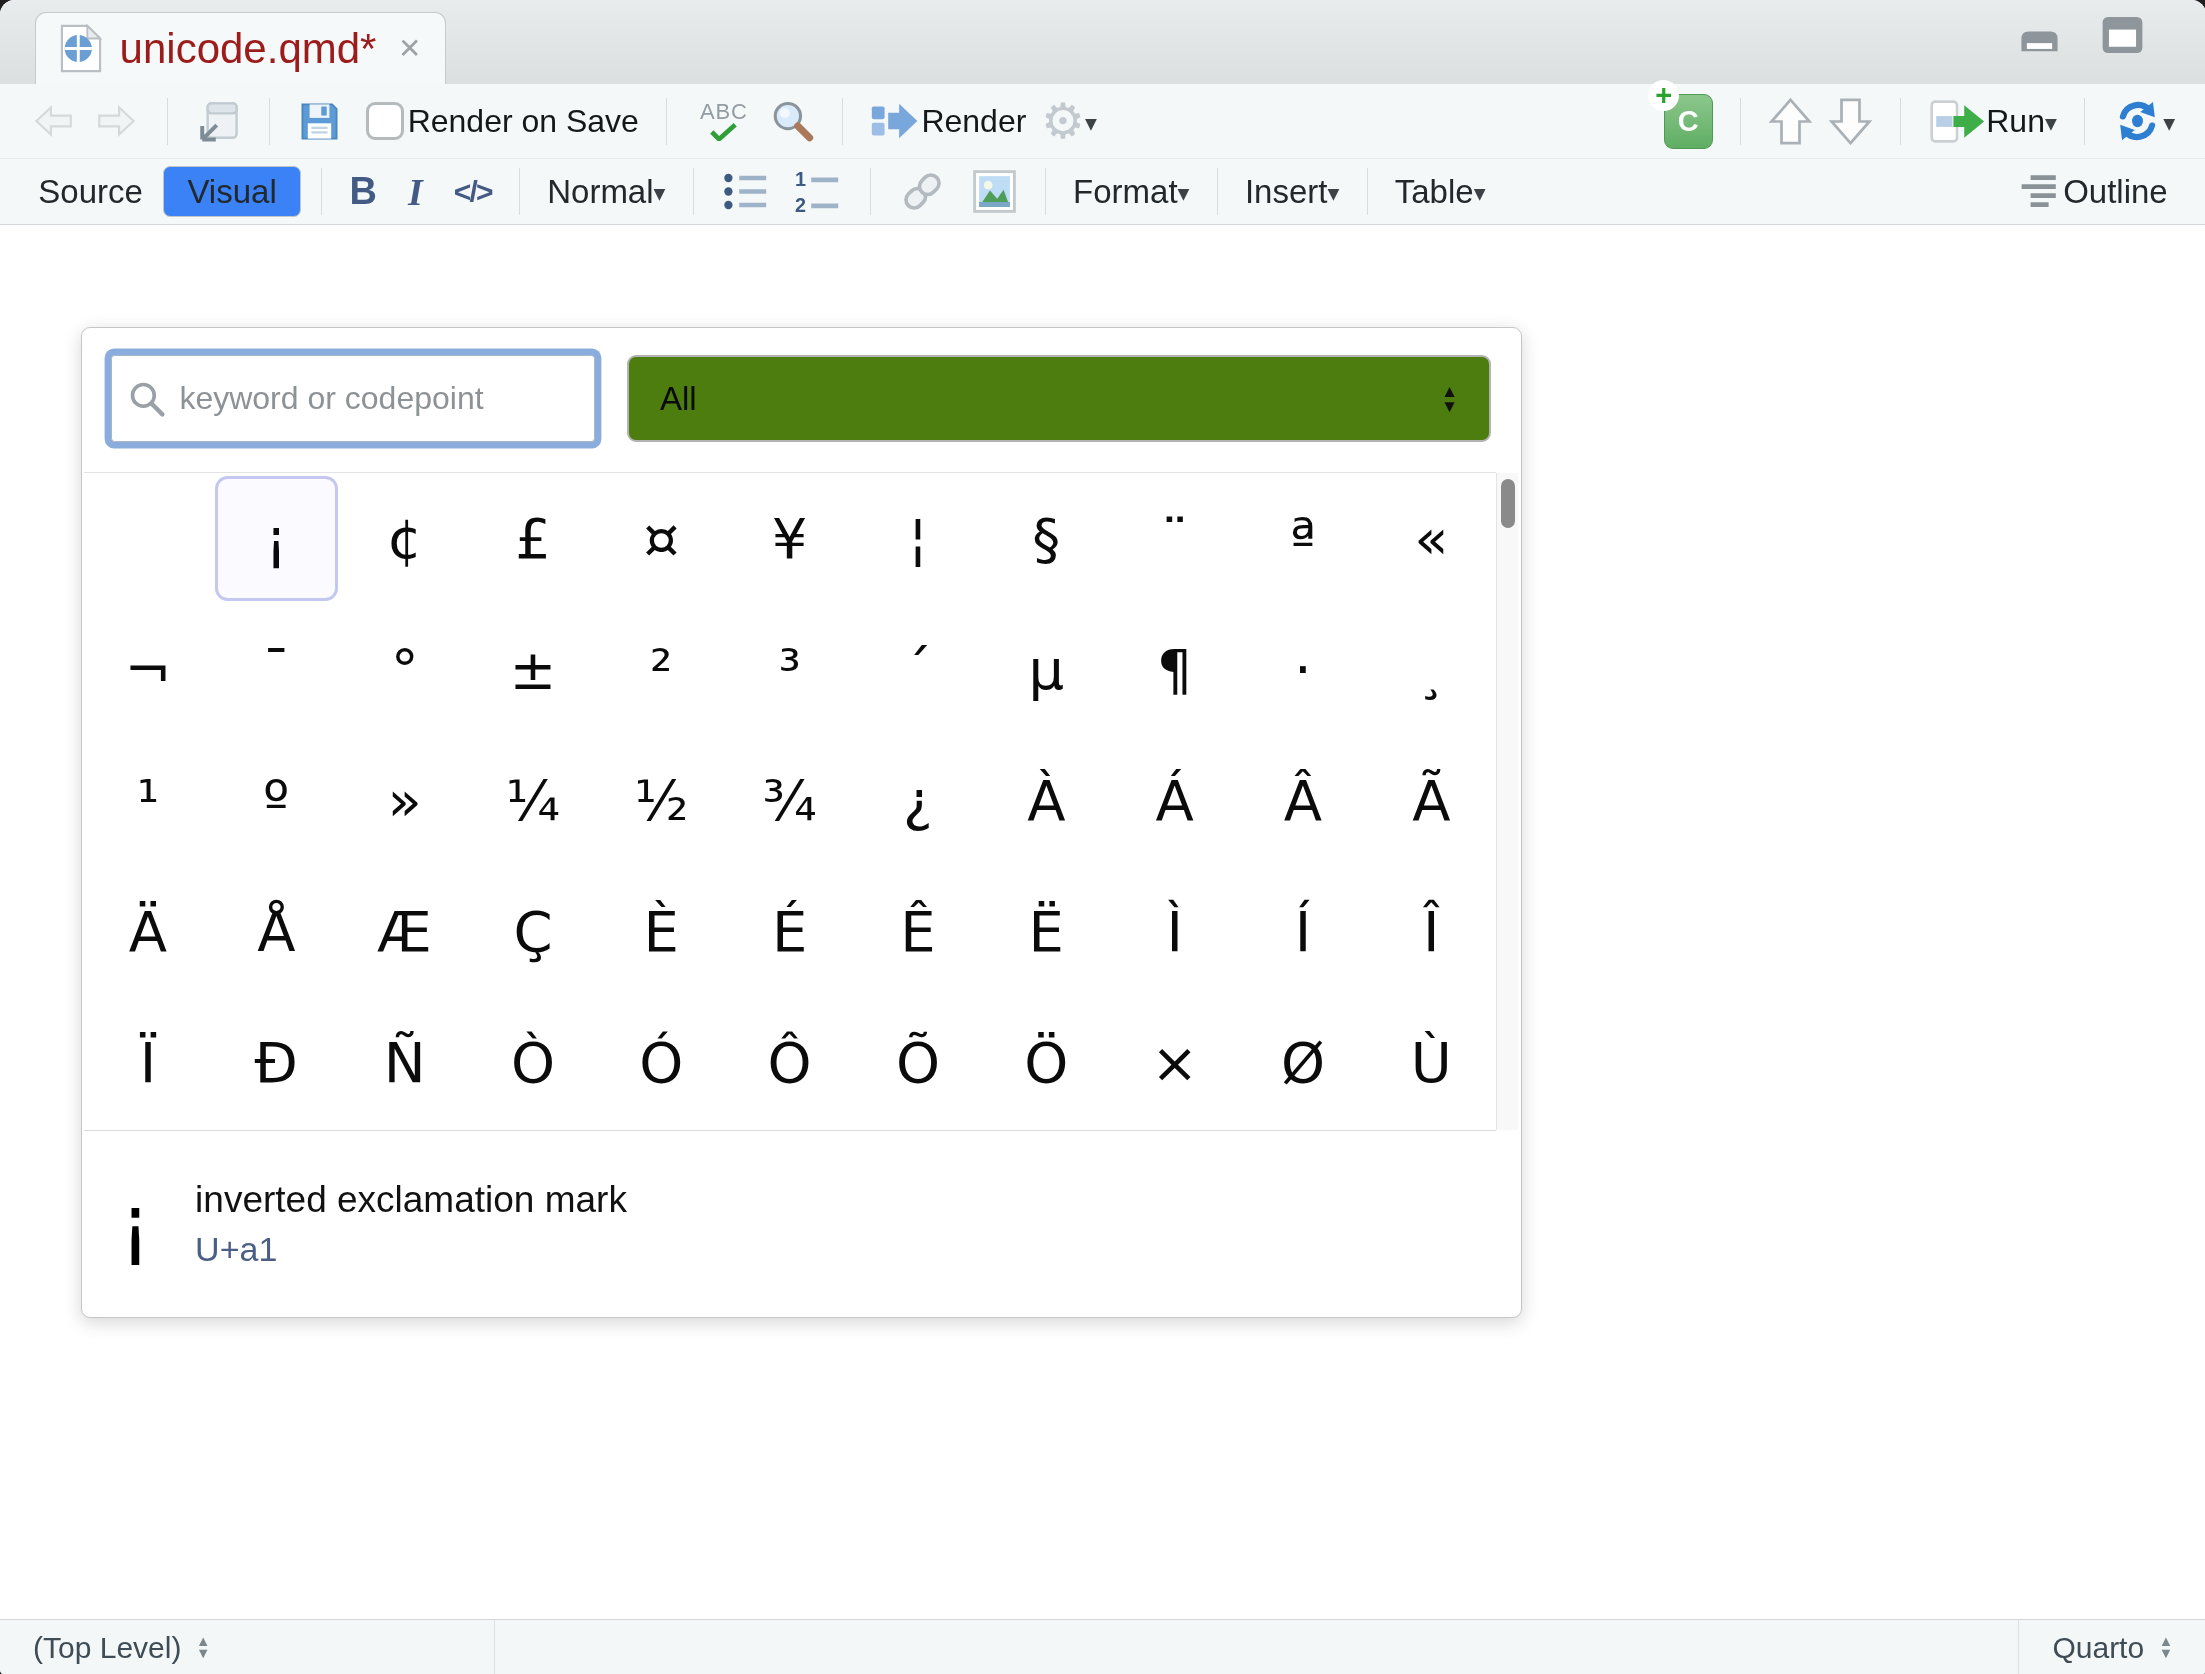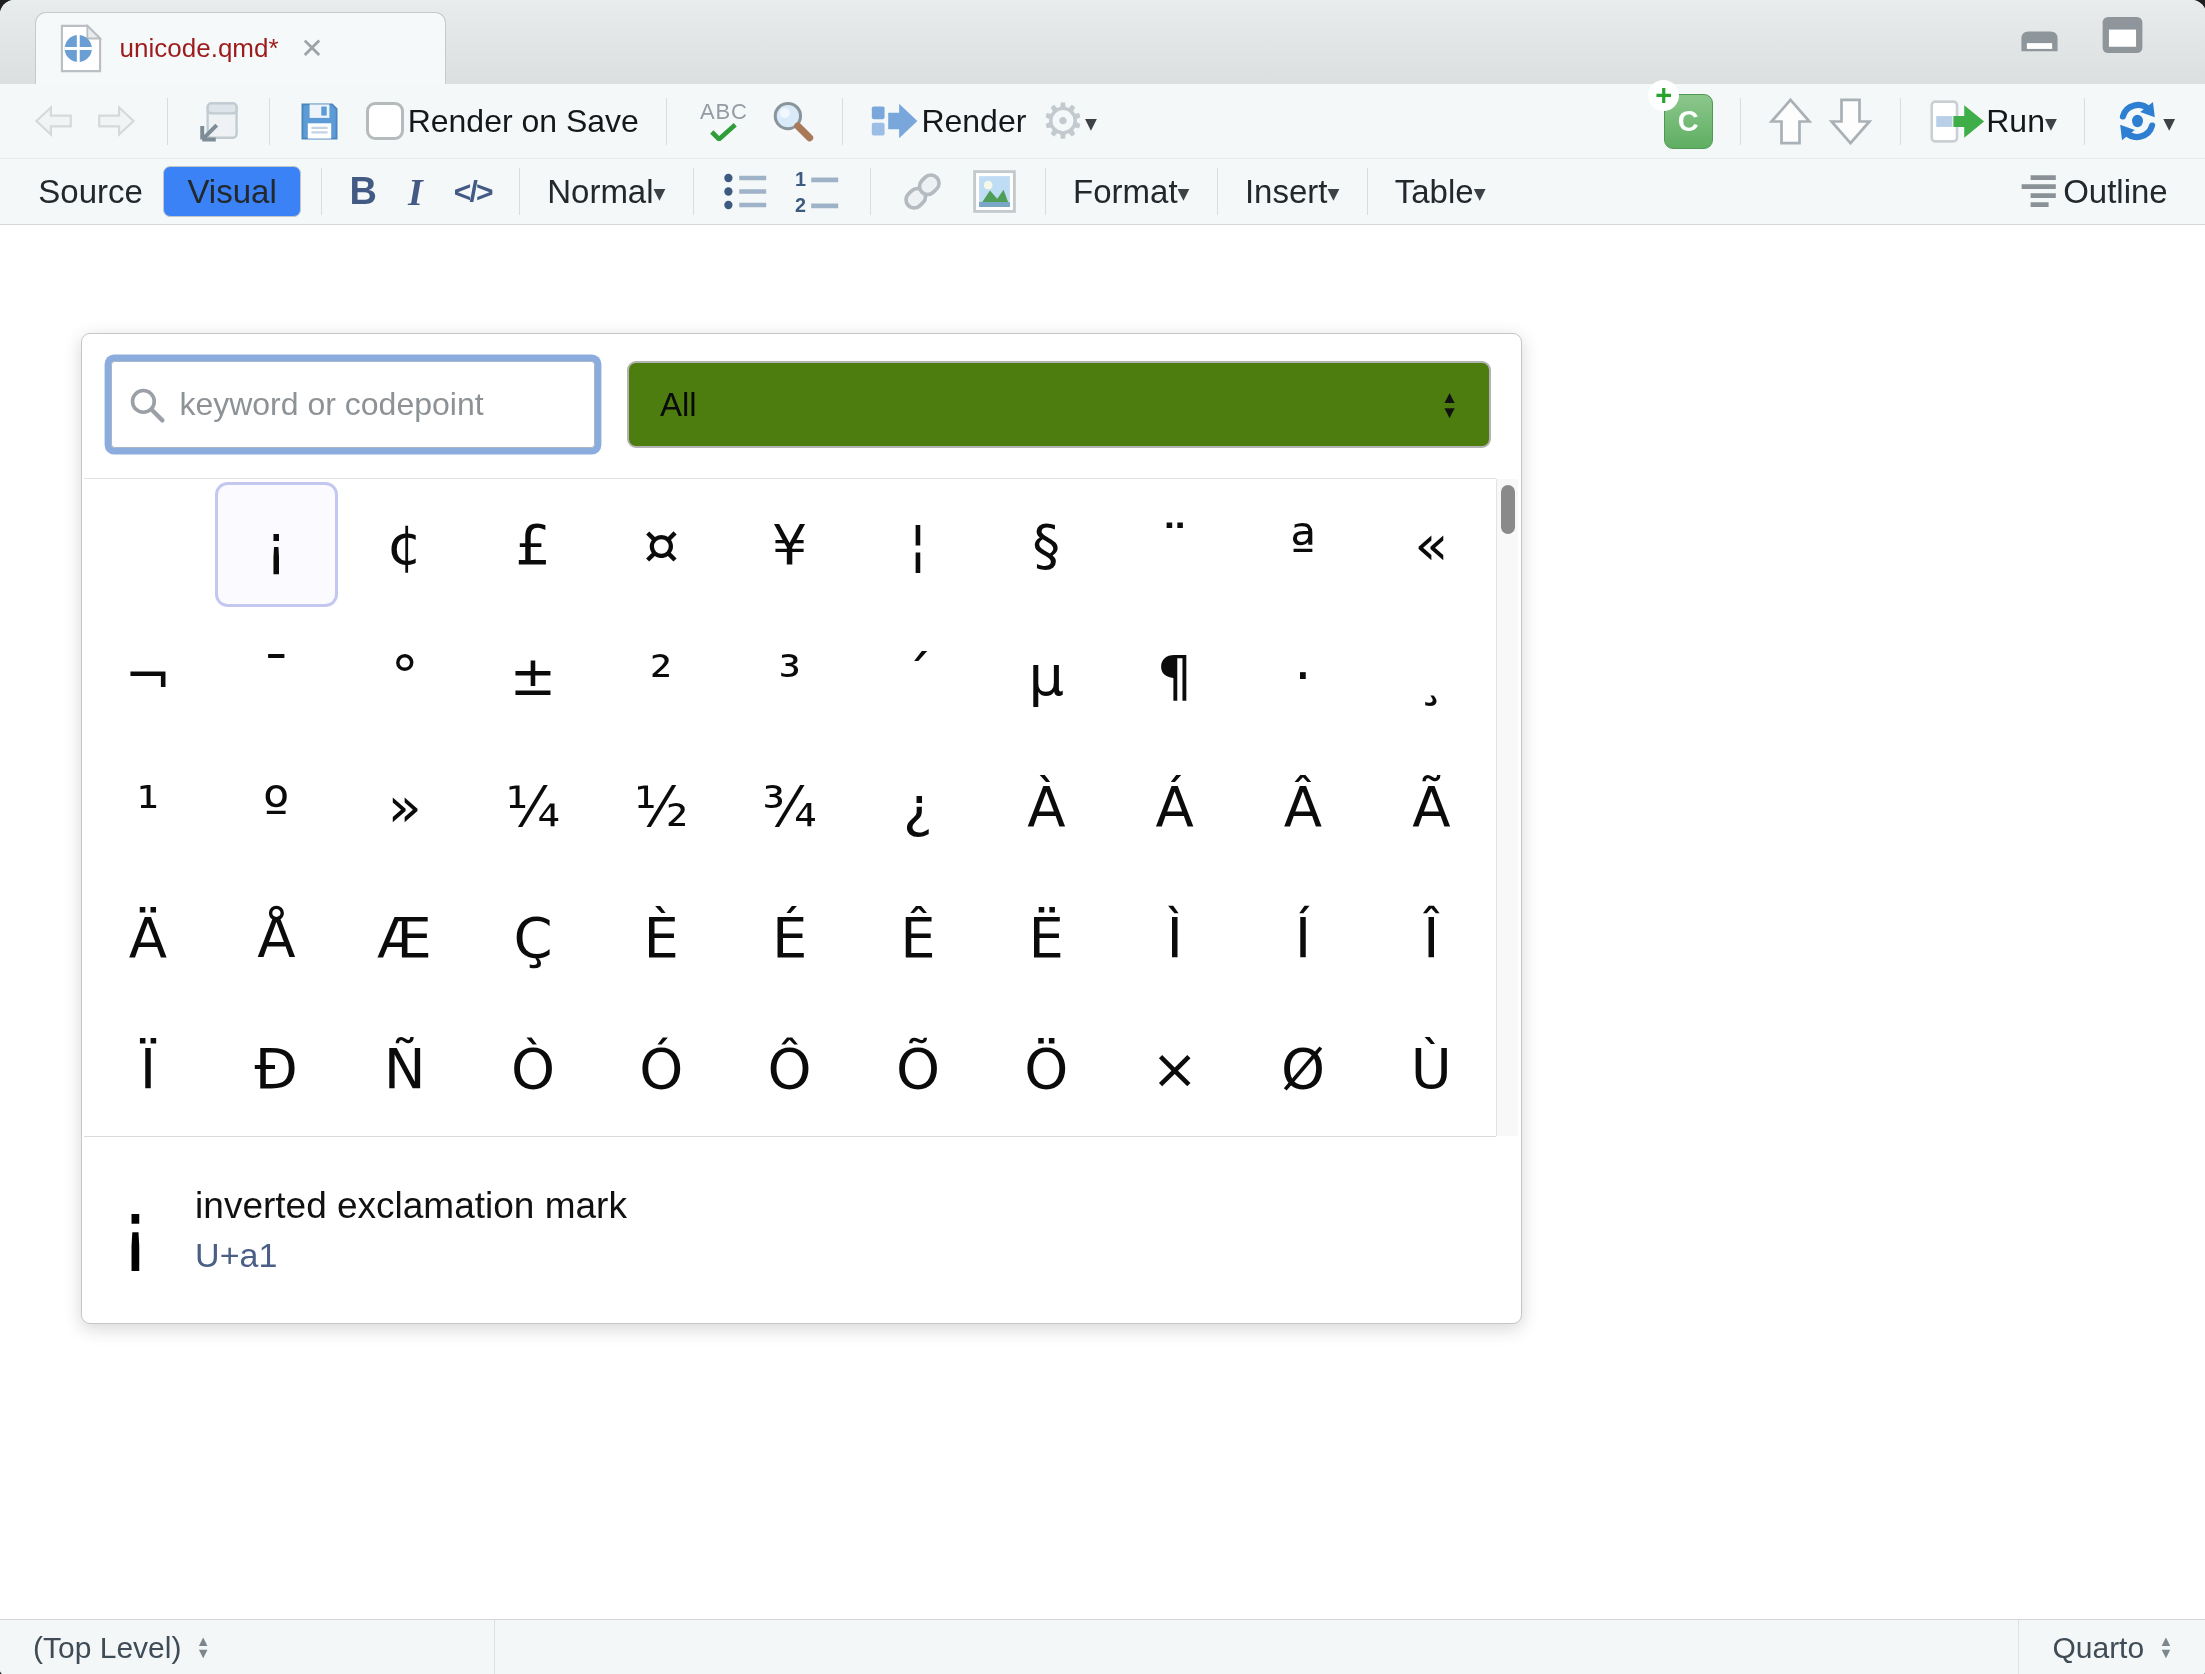--- a/index.html
+++ b/index.html
@@ -10,21 +10,21 @@
     font-family:"Liberation Sans","DejaVu Sans",sans-serif;
     -webkit-font-smoothing:antialiased;
   }
   
   .tabbar { position:absolute; left:0; top:0; right:0; height:84px;
     background:linear-gradient(#e9eced,#dcdfe0); }
   .tab { position:absolute; left:35px; top:11.8px; width:411px; height:73px;
     background:#f6f9fa; border:0.9px solid #c6cacb; border-bottom:none;
     border-radius:11px 11px 0 0; display:flex; align-items:center; gap:18px;
     padding:0 23.6px; cursor:default; }
-  .tab-title { color:var(--tab-title-red); font-size:26px; white-space:nowrap; }
+  .tab-title { color:var(--tab-title-red); font-size:42px; white-space:nowrap; }
   .tab-close { color:#9da3a6; font-size:28px; font-weight:bold; margin-left:3.6px; }
   .win-controls { position:absolute; right:60px; top:14.5px; display:flex; gap:36px; align-items:flex-end; }
   
   .toolbar1 { position:absolute; left:0; top:84px; right:0; height:75px;
     background:#f5f8f9; border-bottom:0.9px solid #e7eaeb;
     display:flex; align-items:center; padding:0 23.6px; }
   .toolbar2 { position:absolute; left:0; top:159px; right:0; height:66px;
     background:#f5f8f9; border-bottom:1.8px solid #d3d7d9;
     display:flex; align-items:center; padding:0 31px; font-size:33px; color:#22282c; }
   .vsep { width:0.9px; height:47px; background:#d9dde0; margin:0 20px; flex:none; }
@@ -42,21 +42,21 @@
   .chunk-c { color:#fff; font-size:29px; font-weight:bold; }
   .chunk-plus { position:absolute; top:-14.5px; left:-16.4px; width:31px; height:31px;
     background:#fff; border-radius:50%; display:flex; align-items:center; justify-content:center;
     color:#28a32e; font-size:29px; font-weight:900; line-height:1; }
   .fmt-b { font-weight:800; font-size:38px; color:var(--navy-icon); }
   .fmt-i { font-family:"Liberation Serif","DejaVu Serif",serif; font-style:italic; font-weight:600; font-size:38px; color:var(--navy-icon); }
   .fmt-code { font-size:30px; font-weight:700; letter-spacing:-1.8px; color:var(--navy-icon); }
   .visual-btn { background:#3b82f6; border:1.8px solid #c1c6c8; border-radius:7.3px; padding:5.5px 23.6px; }
   
   .editor { position:absolute; left:0; top:227px; right:0; bottom:56px; background:#fff; }
-  .dialog { position:absolute; left:81px; top:106px; width:1441px; height:991px;
+  .dialog { position:absolute; left:81px; top:100px; width:1441px; height:991px;
     background:#fff; border:1.8px solid #c6c6c6; border-radius:9px;
     box-shadow:0 4.5px 18px rgba(0,0,0,.16); }
   .search-box { position:absolute; left:29px; top:27px; width:484px; height:87px;
     background:#fff; border:0.9px solid #a9b6c6; border-radius:3.6px;
     box-shadow:0 0 0 6.4px #8badde; display:flex; align-items:center; padding:0 16.4px; }
   .search-box input { border:none; outline:none; flex:1; font-size:32px; color:#333;
     font-family:inherit; background:transparent; min-width:0; }
   .search-box input::placeholder { color:#8d9296; }
   .cat-select { position:absolute; left:545px; top:27px; width:864px; height:87px;
     border:2.3px solid #b3b3b3; border-radius:9px; background:#4d7c0f;

